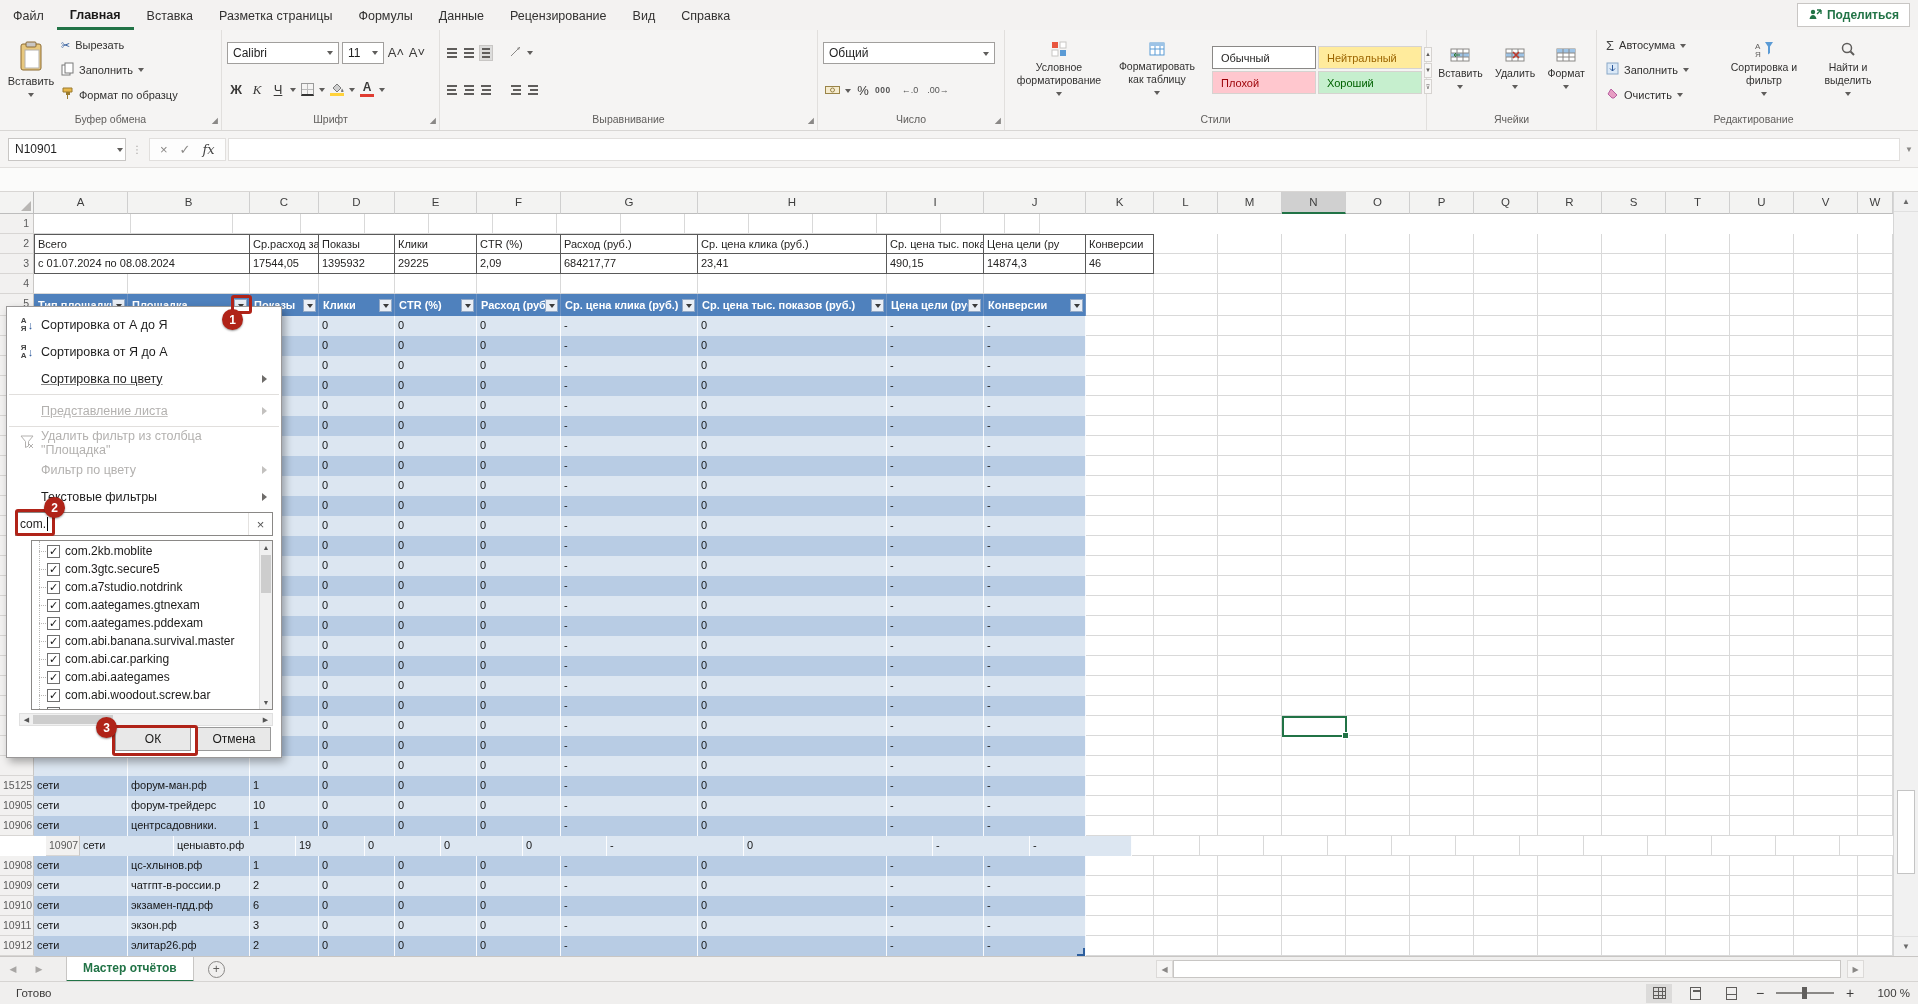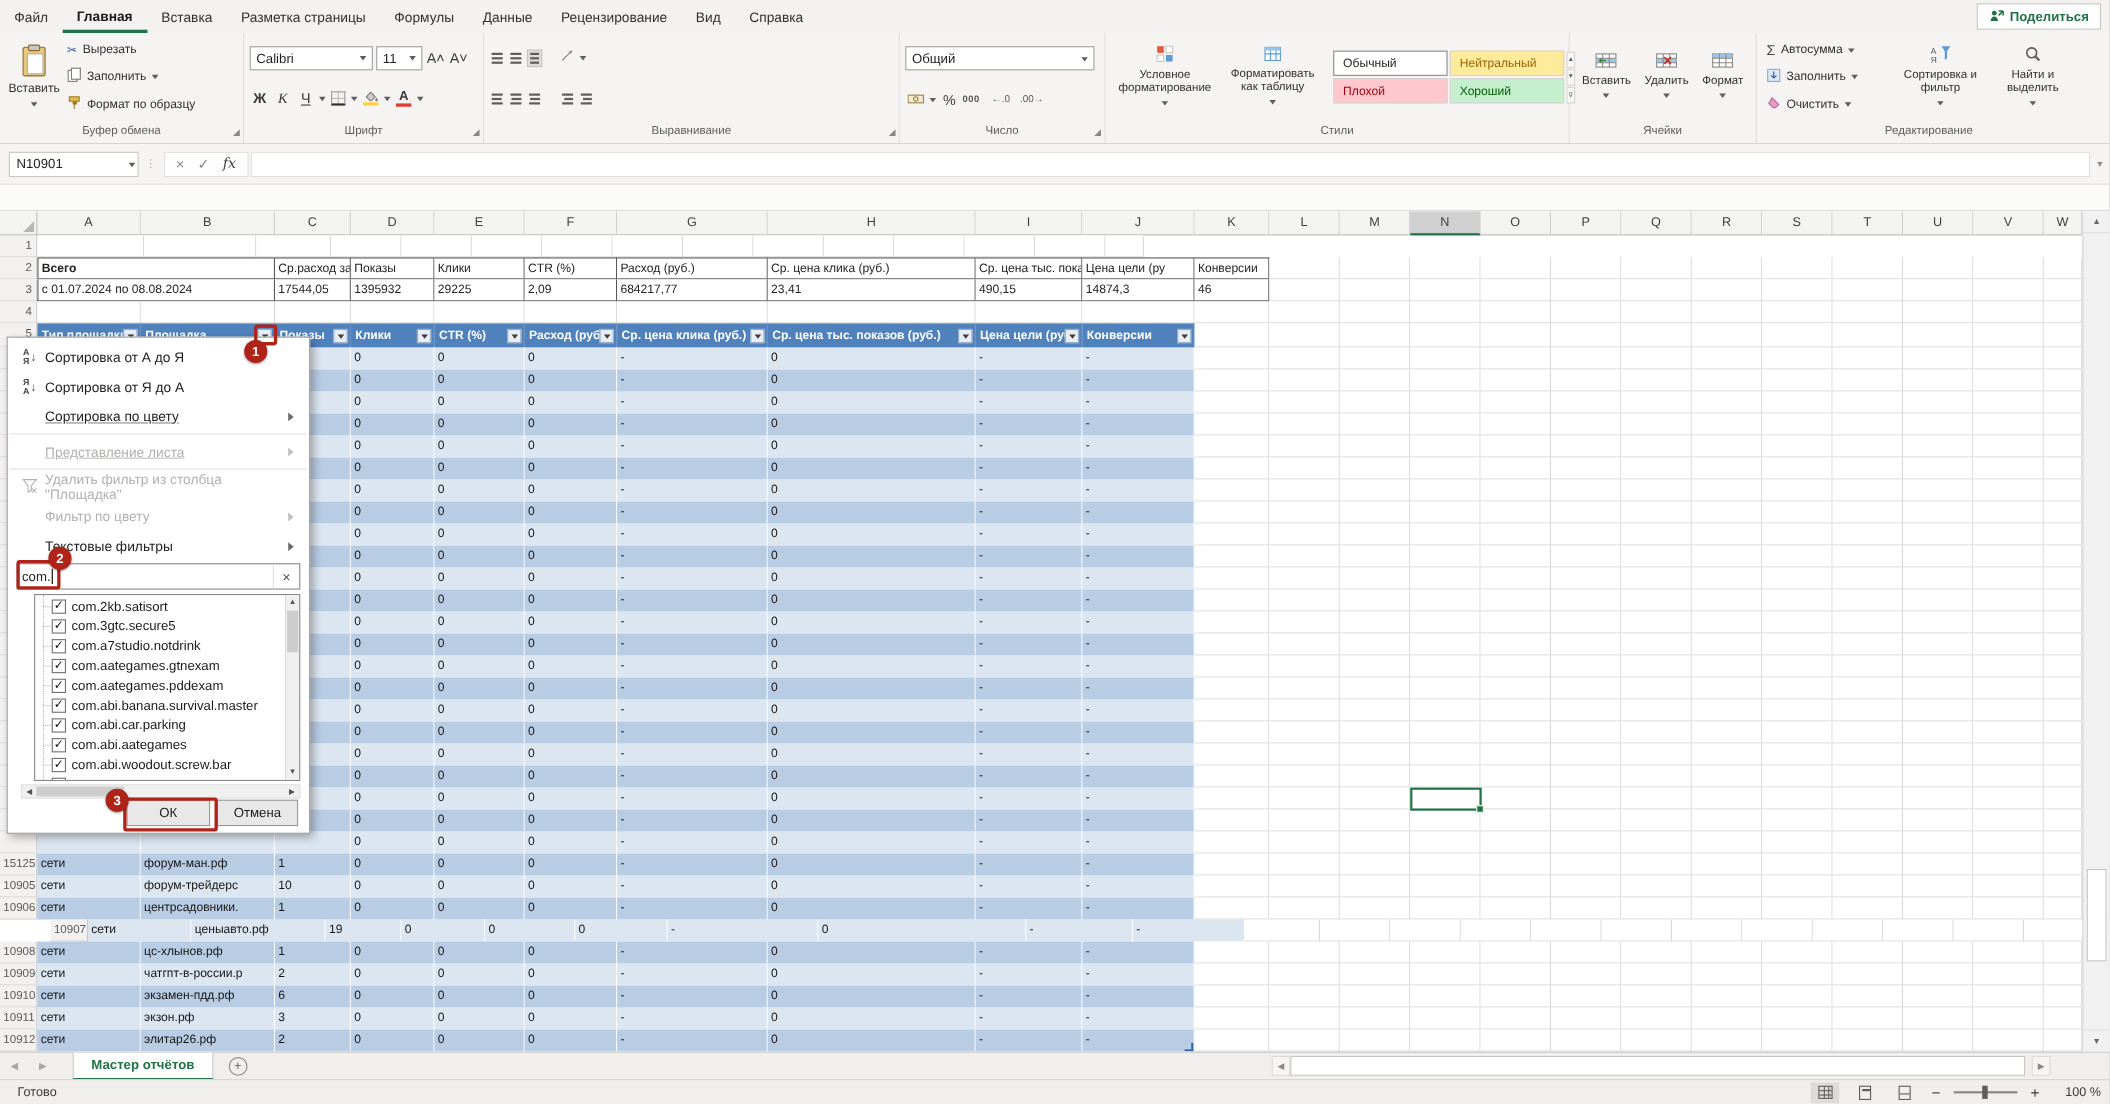--- a/index.html
+++ b/index.html
@@ -526,21 +526,21 @@
           <div class="c g" style="width: 64px;"></div>
           <div class="c g" style="width: 64px;"></div>
           <div class="c g" style="width: 64px;"></div>
           <div class="c g" style="width: 64px;"></div>
           <div class="c g" style="width: 64px;"></div>
           <div class="c g" style="width: 64px;"></div>
           <div class="c g" style="width: 35px;"></div>
         </div>
         <div class="row" style="height: 20px;">
           <div class="c gut" style="width: 34px;">2</div>
-          <div class="c sb bt bl" style="width: 216px; font-weight: bold;">Всего</div>
+          <div class="c sb bt bl" style="width: 216px;">Всего</div>
           <div class="c sb bt" style="width: 69px;">Ср.расход за</div>
           <div class="c sb bt" style="width: 76px;">Показы</div>
           <div class="c sb bt" style="width: 82px;">Клики</div>
           <div class="c sb bt" style="width: 84px;">CTR (%)</div>
           <div class="c sb bt" style="width: 137px;">Расход (руб.)</div>
           <div class="c sb bt" style="width: 189px;">Ср. цена клика (руб.)</div>
           <div class="c sb bt" style="width: 97px;">Ср. цена тыс. показ</div>
           <div class="c sb bt" style="width: 102px;">Цена цели (ру</div>
           <div class="c sb bt" style="width: 68px;">Конверсии</div>
           <div class="c g" style="width: 64px;"></div>
@@ -1553,21 +1553,21 @@
         </div>
       <div class="srch">
         <span>com.</span>
           <span class="caret"></span>
         <span class="clrx">×</span>
       </div>
       <div class="flist">
         <div class="flitems" id="flist-items">
             <div class="fli">
               <span class="cb">✓</span>
-              <span>com.2kb.satisort</span>
+              <span>com.2kb.moblite</span>
             </div>
             <div class="fli">
               <span class="cb">✓</span>
               <span>com.3gtc.secure5</span>
             </div>
             <div class="fli">
               <span class="cb">✓</span>
               <span>com.a7studio.notdrink</span>
             </div>
             <div class="fli">

